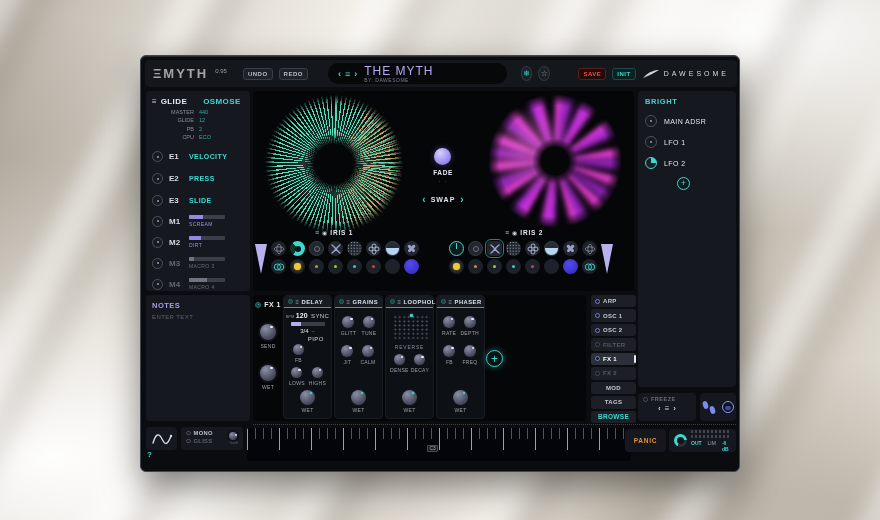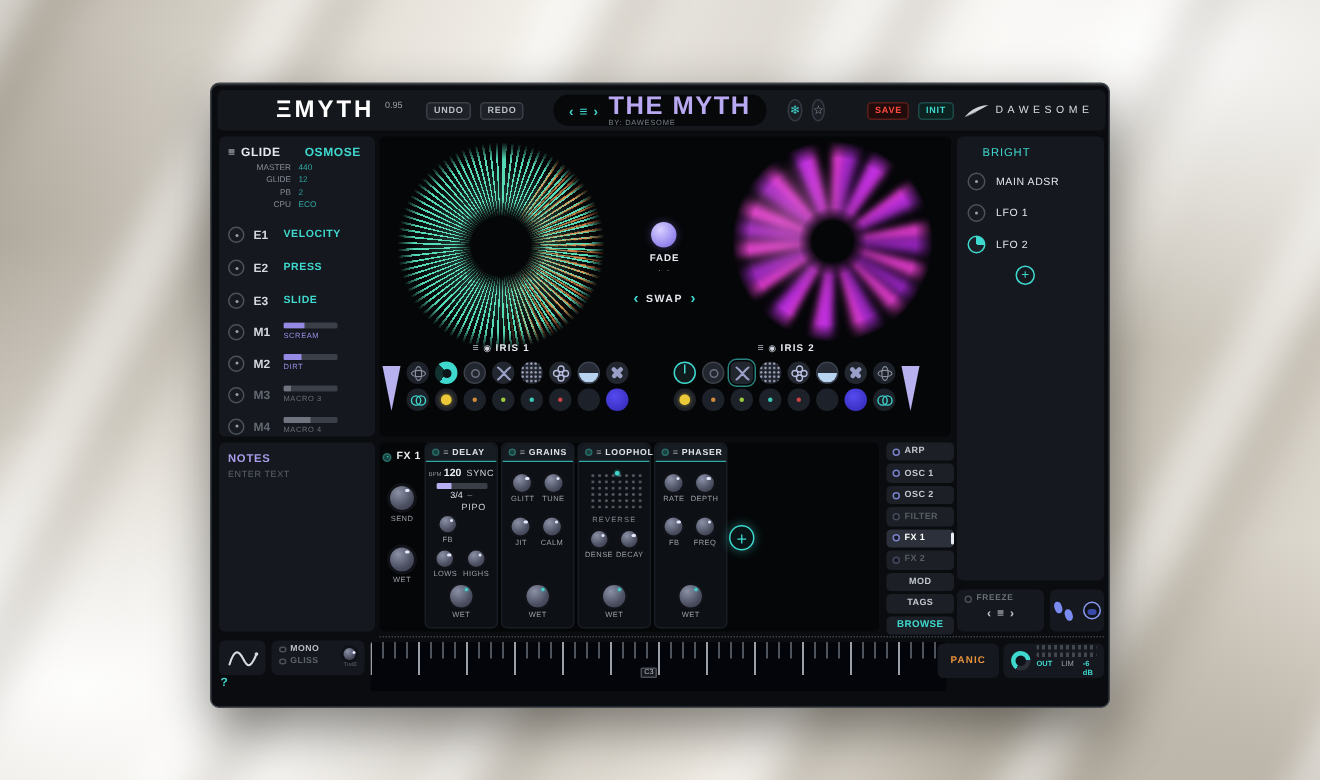--- a/index.html
+++ b/index.html
@@ -24,32 +24,32 @@
     background:#0a0c0f; border:1px solid #41454c; border-radius:6px;
     box-shadow:0 14px 34px rgba(20,18,14,.5), inset 0 1px 0 rgba(255,255,255,.12);
     color:#c9cdd4; }
   .abs { position:absolute; }
   .panel { background:#15181e; border-radius:4px; }
   .dark  { background:#050608; border-radius:4px; }
 
   
   .topbar { left:4px; top:4px; width:592px; height:27px; background:#14171c; border-radius:4px;
     display:flex; align-items:center; padding:0 8px; gap:6px; }
-  .logo { font-size:16px; font-weight:bold; letter-spacing:2px; color:#ffffff;margin-left:31px; }
+  .logo { font-size:13px; font-weight:bold; letter-spacing:2px; color:#a3a3a3; }
   .logo-ver { font-size:6px; color:#9aa0a8; margin:-6px 0 0 1px; }
   .chip { font-size:6px; font-weight:bold; letter-spacing:.5px; color:#b9bec6; background:#1e2228;
     border:1px solid #3a3f47; border-radius:3px; padding:2px 4px; line-height:1; }
   .chip.save { color:#ff4a3d; background:#220c0b; border-color:#5a1f1a; }
   .chip.init { color:#3fd8cf; background:#0b2221; border-color:#1d4a47; }
   .preset-pill { margin-left:14px; width:228px; height:21px; background:#07080a; border-radius:10px;
     display:flex; align-items:center; padding:0 10px; gap:6px; }
   .pnav { color:#3fd8cf; font-size:9px; font-weight:bold; letter-spacing:1px; display:flex; gap:3px; align-items:center; }
   .pnav span { cursor:default; }
   .ptitle { line-height:1; }
-  .ptitle .t { font-size:17px; font-weight:bold; letter-spacing:1px; color:#b9a8f2; }
+  .ptitle .t { font-size:12px; font-weight:normal; letter-spacing:1px; color:#b9a8f2; }
   .ptitle .a { font-size:5px; color:#79808a; letter-spacing:.5px; margin-top:1px; }
   .roundbtn { width:15px; height:15px; border-radius:50%; background:#1b1f25; border:1px solid #343942;
     display:flex; align-items:center; justify-content:center; font-size:8px; color:#9aa0a8; line-height:1; }
   .roundbtn.frost { color:#3fd8cf; }
   .brand { margin-left:auto; display:flex; align-items:center; gap:4px; color:#d8dbe0; }
   .brand .txt { font-size:7px; letter-spacing:3px; }
 
   
   .setup { left:5px; top:35px; width:104px; height:200px; padding:6px 6px; }
   .cfg-head { display:flex; align-items:baseline; gap:4px; }
@@ -195,21 +195,21 @@
   .tab .tl { font-size:6px; font-weight:bold; letter-spacing:.3px; color:#c3c8cf; }
   .tled { width:5px; height:5px; border-radius:50%; border:1px solid #7b82c8; background:#141824; flex:none;}
   .tab.dimmed .tl { color:#565c64; } .tab.dimmed .tled { border-color:#454a58; }
   .tab.selected { background:#2b303b; } .tab.selected .tl { color:#ffffff; }
   .tab.selected::after { content:""; position:absolute; right:-0px; top:2px; width:2px; height:8px; background:#e8ebf0; border-radius:1px;}
   .tab.center { justify-content:center; }
   .tab.accent .tl { color:#3fd8cf; font-size:6.5px; }
 
   
   .bright { left:497px; top:35px; width:98px; height:296px; padding:6px 7px; }
-  .bright .bt { font-size:7.5px; font-weight:normal; color:#3fd8cf; letter-spacing:.6px;margin-left:10px; }
+  .bright .bt { font-size:7.5px; font-weight:bold; color:#3fd8cf; letter-spacing:.6px; }
   .mod-item { display:flex; align-items:center; gap:7px; margin-top:9px; }
   .mod-item .ml { font-size:7px; color:#e2e5ea; letter-spacing:.4px; }
   .pieknob { width:12px; height:12px; border-radius:50%; flex:none;
     background: conic-gradient(#3fd8cf 0 95deg, #1c2026 95deg 360deg); border:1px solid #3fd8cf; }
   .addbtn { margin:8px 0 0 32px; width:13px; height:13px; border-radius:50%; border:1px solid #3fd8cf;
     color:#3fd8cf; font-size:9px; display:flex; align-items:center; justify-content:center; line-height:1;}
 
   
   .freeze { left:497px; top:337px; width:58px; height:28px; padding:3px 5px; }
   .fz-top { display:flex; align-items:center; gap:3px; }

